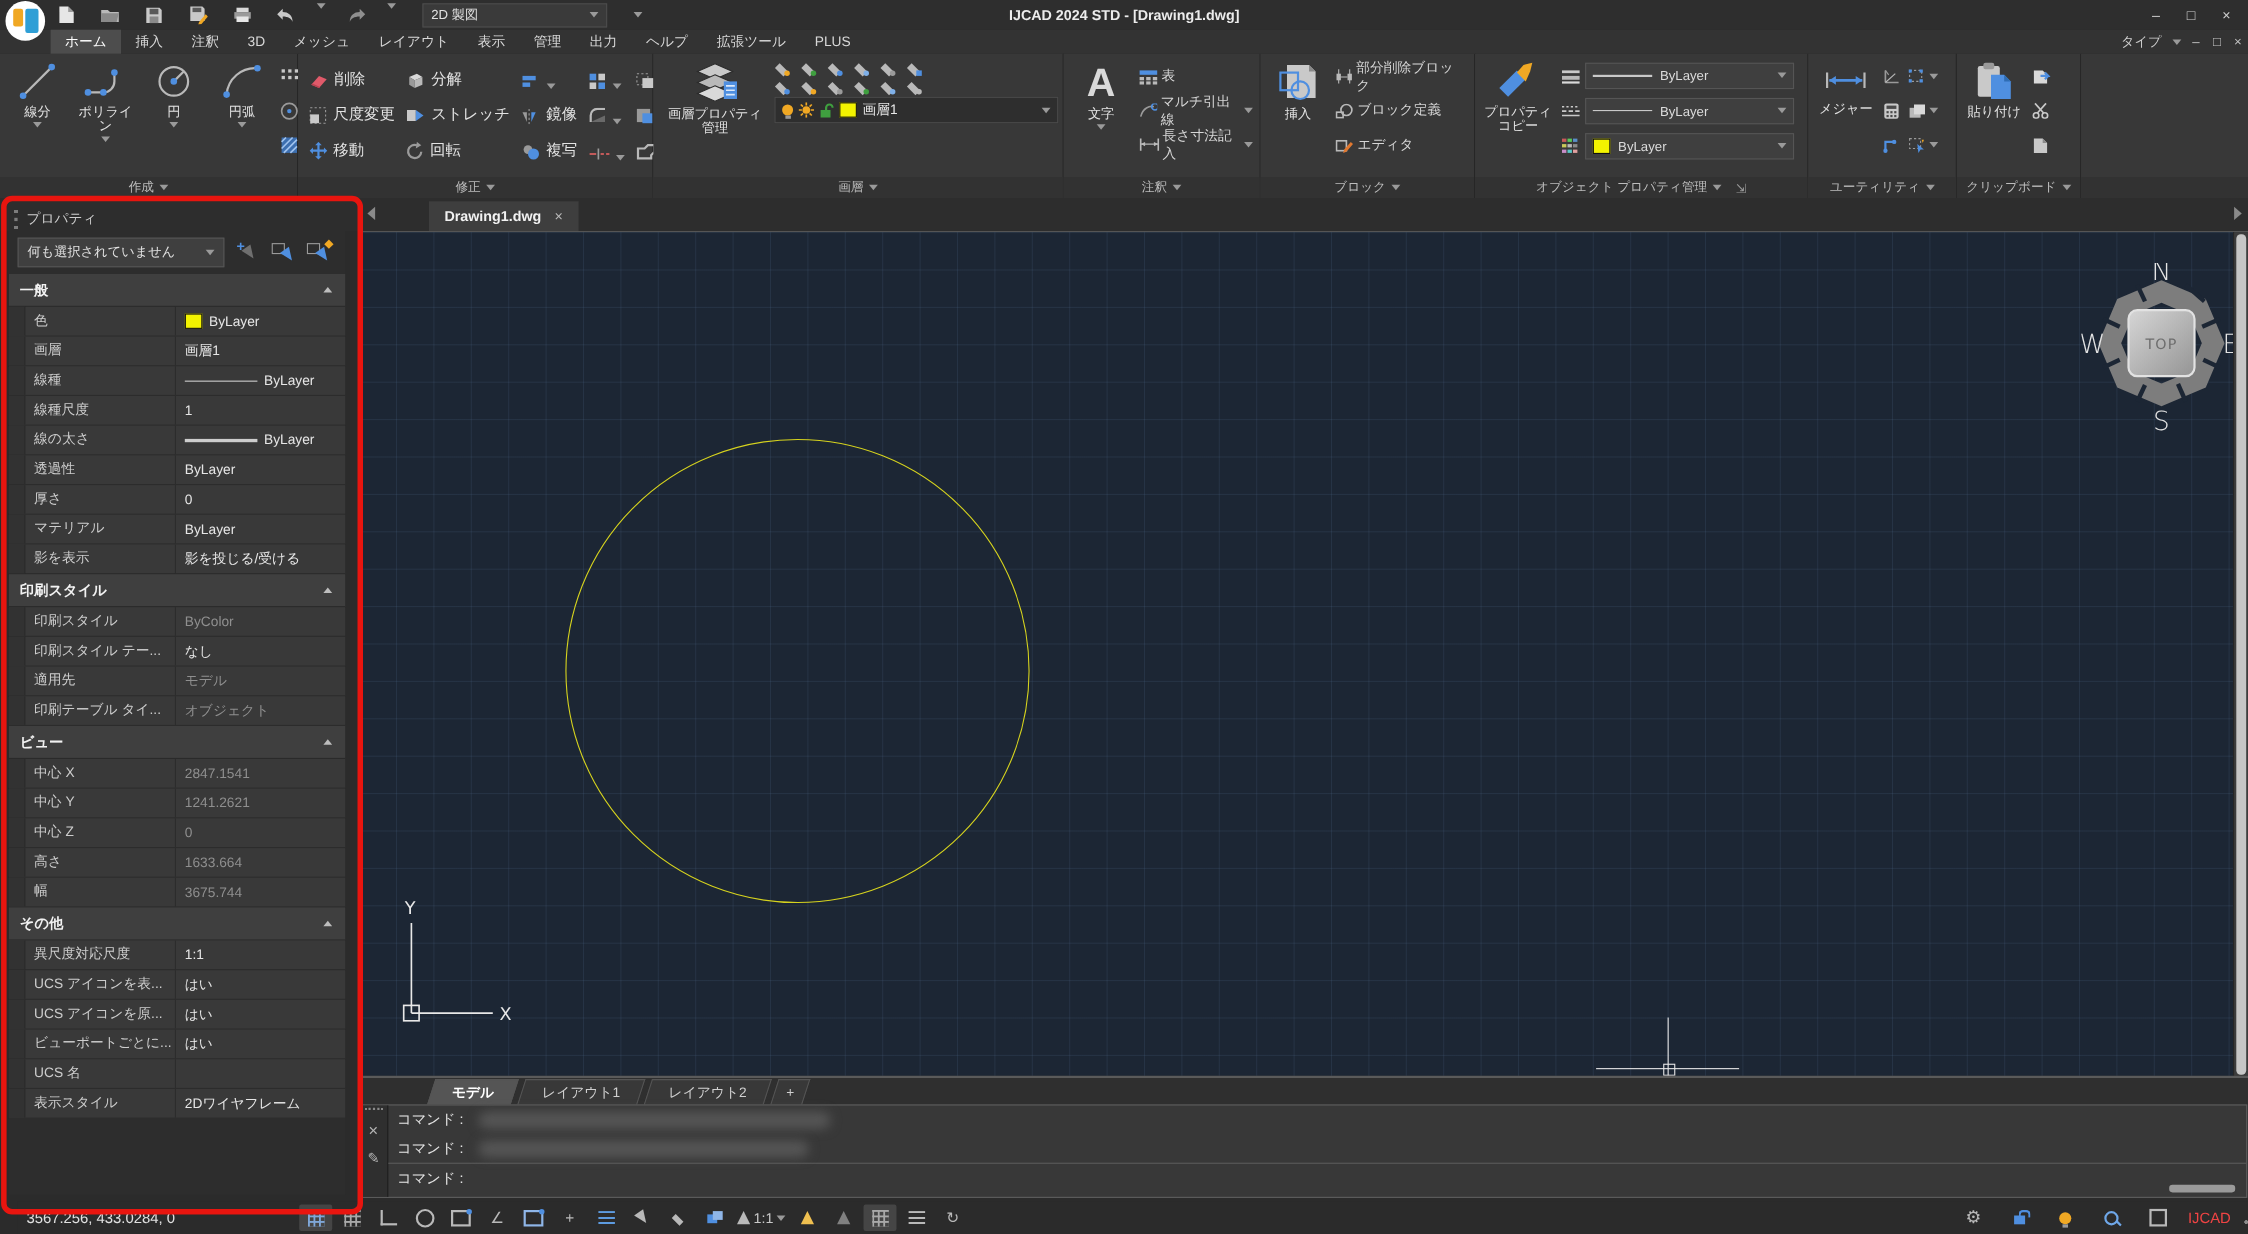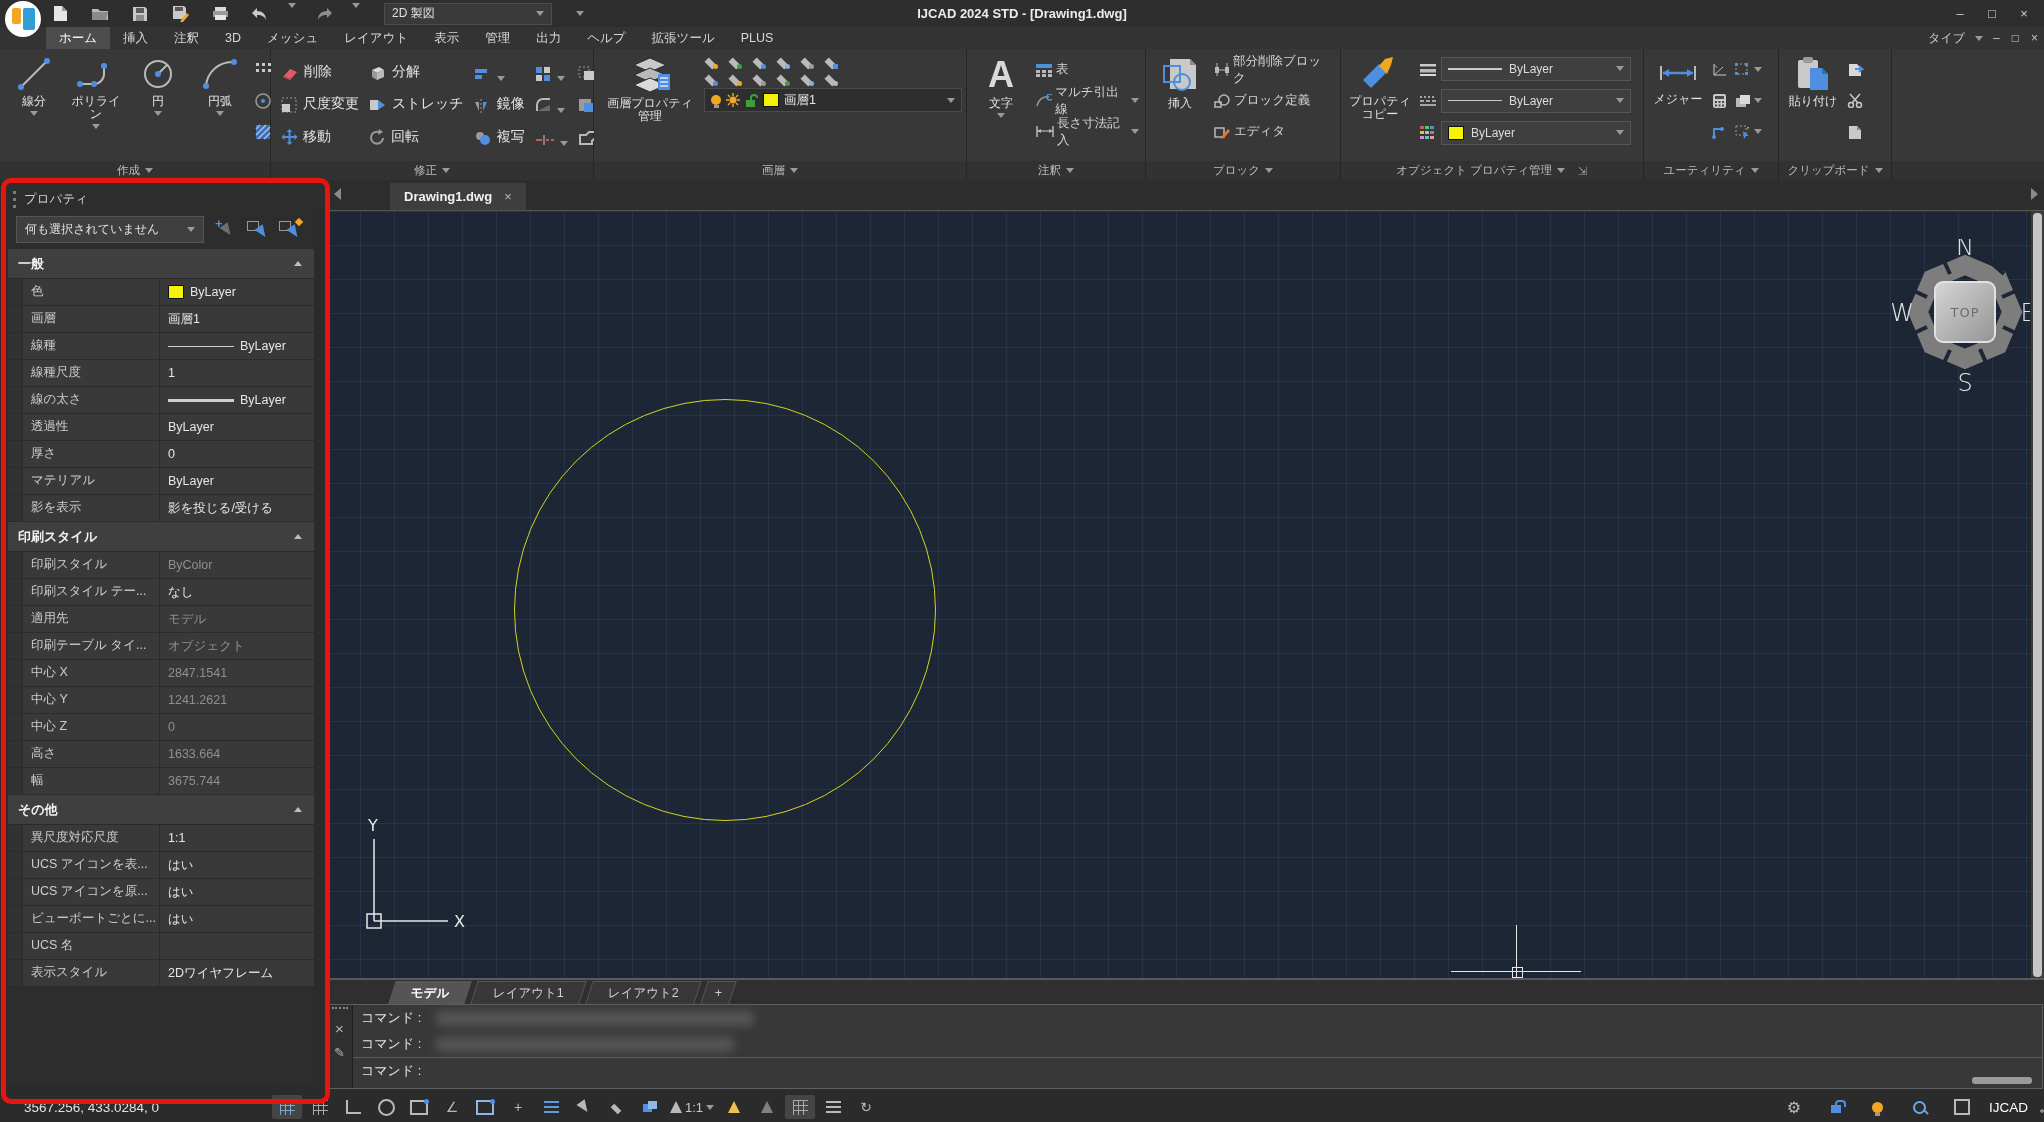--- a/index.html
+++ b/index.html
@@ -86,21 +86,21 @@
   .cmdline.input{border-top:1px solid #5a5a5a;}
   .blob{height:15px;border-radius:8px;background:#565656;filter:blur(5px);}
   .cmdthumb{position:absolute;right:10px;bottom:4px;width:60px;height:7px;background:#9a9a9a;border-radius:3px;}
   
   .statusbar{position:absolute;left:16px;top:1092px;width:100%;height:30px;background:#2b2b2b;display:flex;align-items:center;}
   .coords{position:absolute;left:8px;font-size:13.5px;color:#e0e0e0;}
   .sicons{position:absolute;left:256px;display:flex;align-items:center;gap:3px;}
   .sic{min-width:26px;height:24px;display:flex;align-items:center;justify-content:center;border-radius:2px;color:#c9c9c9;font-size:13px;gap:3px;padding:0 2px;}
   .sic.pressed{background:#454545;}
   .sright{position:absolute;right:8px;display:flex;align-items:center;gap:12px;}
-  .brand{font-size:13.5px;color:#ffffff;}
+  .brand{font-size:13.5px;color:#ef4444;}
   .gripdots{width:12px;height:12px;background:
      radial-gradient(circle at 2px 10px,#8a8a8a 1.5px,transparent 2px),
      radial-gradient(circle at 7px 10px,#8a8a8a 1.5px,transparent 2px),
      radial-gradient(circle at 10px 6px,#8a8a8a 1.5px,transparent 2px);}
   
   .i-grid{width:15px;height:15px;background:linear-gradient(#a9a9a9 1.5px,transparent 1.5px),linear-gradient(90deg,#a9a9a9 1.5px,transparent 1.5px);background-size:5px 5px;}
   .i-grid.bl{background:linear-gradient(#7fa7d8 1.5px,transparent 1.5px),linear-gradient(90deg,#7fa7d8 1.5px,transparent 1.5px);background-size:5px 5px;}
   .i-ortho{width:13px;height:12px;border-left:2.5px solid #b9b9b9;border-bottom:2.5px solid #b9b9b9;}
   .i-circ{width:13px;height:13px;border:2px solid #b9b9b9;border-radius:50%;}
   .i-rect{width:14px;height:11px;border:2px solid #b9b9b9;position:relative;}
@@ -1100,20 +1100,24 @@
             <span>モデル</span>
           </div>
         </div>
         <div class="prow">
           <div class="pgut"></div>
           <div class="plabel">印刷テーブル タイ...</div>
           <div class="pval dim">
             <span>オブジェクト</span>
           </div>
         </div>
+        <div class="phead">
+          <span>ビュー</span>
+          <span class="cu"></span>
+        </div>
         <div class="prow">
           <div class="pgut"></div>
           <div class="plabel">中心 X</div>
           <div class="pval dim">
             <span>2847.1541</span>
           </div>
         </div>
         <div class="prow">
           <div class="pgut"></div>
           <div class="plabel">中心 Y</div>

